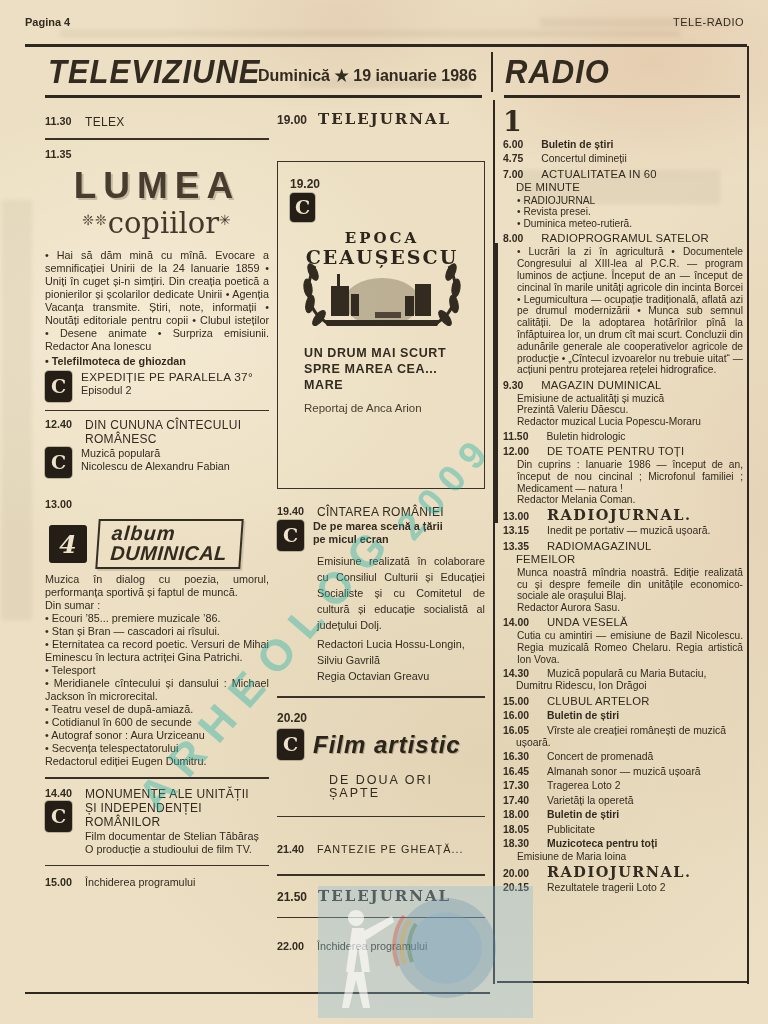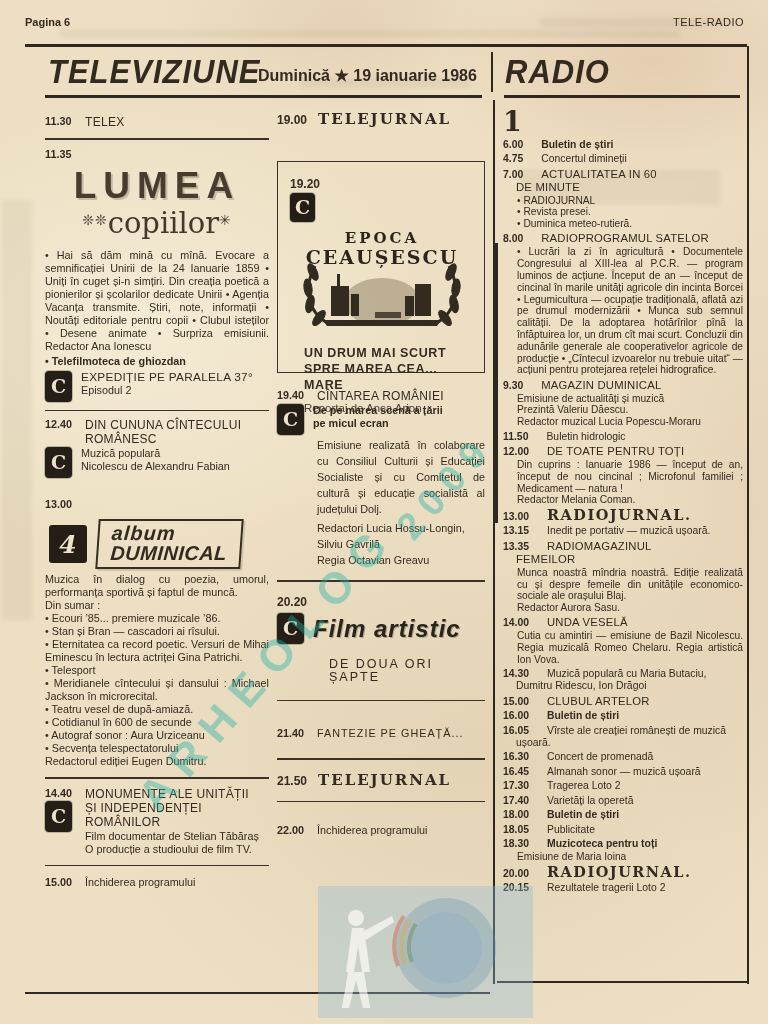--- a/index.html
+++ b/index.html
@@ -58,21 +58,21 @@
     font-style:italic;font-weight:bold;font-size:25px;margin-right:10px;}
   .album-box{border:2px solid #352d22;padding:2px 12px 4px 12px;transform:skewX(-4deg);
     box-shadow:2px 2px 0 rgba(53,45,34,.15);}
   .album-l1{font-size:20px;font-weight:bold;font-style:italic;line-height:20px;letter-spacing:1px;}
   .album-l2{font-size:20px;font-weight:bold;font-style:italic;line-height:20px;letter-spacing:.5px;}
   .pre{white-space:pre-line;}
 
   
   .row-tj{padding-top:13px;}
   .serifhead{font-family:"DejaVu Serif",serif;font-weight:bold;font-size:15px;letter-spacing:2px;}
-  .adbox{border:1.6px solid #3a3228;margin-top:34px;padding:12px 10px 10px 12px;height:212px;box-sizing:border-box;}
+  .adbox{border:1.6px solid #3a3228;margin-top:34px;padding:12px 10px 10px 12px;height:328px;box-sizing:border-box;}
   .adbox-top{display:flex;}
   .adbox-left{flex:0 0 44px;padding-top:4px;}
   .adbox-time{font-weight:bold;font-size:12px;margin-bottom:2px;}
   .adbox-title{flex:1;font-family:"DejaVu Serif",serif;font-weight:bold;font-style:italic;
     font-size:26px;line-height:29px;white-space:pre-line;}
   .emblem-wrap{text-align:center;margin-top:6px;}
   .ad-headline{font-weight:bold;font-size:12.5px;letter-spacing:.6px;margin:10px 0 0 14px;white-space:pre-line;line-height:16px;}
   .ad-byline{font-size:11.5px;margin:9px 0 0 14px;color:#473d30;}
   .sub-bold{font-weight:bold;white-space:pre-line;}
   .filmlogo{font-size:24px;font-weight:bold;font-style:italic;letter-spacing:1px;
@@ -101,21 +101,21 @@
 <body>
 
 <div class="page">
 
   <div class="ghost" style="left:300px;top:78px;width:170px;height:10px;"></div>
   <div class="ghost" style="left:540px;top:18px;width:190px;height:9px;"></div>
   <div class="ghost" style="left:60px;top:30px;width:620px;height:7px;"></div>
   <div class="ghost" style="left:520px;top:170px;width:200px;height:34px;"></div>
   <div class="ghost" style="left:2px;top:200px;width:30px;height:420px;"></div>
 
-  <div class="hdr-left">Pagina 6</div>
+  <div class="hdr-left">Pagina 4</div>
   <div class="hdr-right">TELE-RADIO</div>
   <div class="rule-abs" style="left:25px;top:44px;width:722px;height:2.5px;"></div>
 
   <div class="mast-tv">TELEVIZIUNE</div>
   <div class="mast-date">Duminică ★ 19 ianuarie 1986</div>
   <div class="rule-abs" style="left:491px;top:52px;width:1.5px;height:40px;"></div>
   <div class="mast-radio">RADIO</div>
   <div class="rule-abs" style="left:45px;top:95px;width:437px;height:2.5px;"></div>
   <div class="rule-abs" style="left:504px;top:95px;width:236px;height:2.5px;"></div>
 

